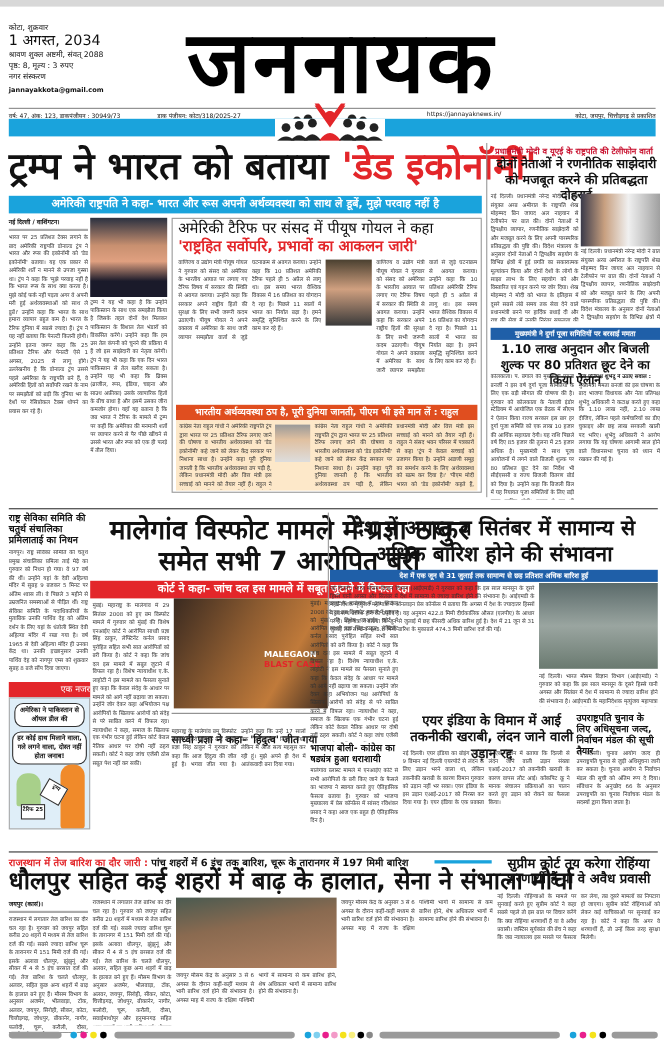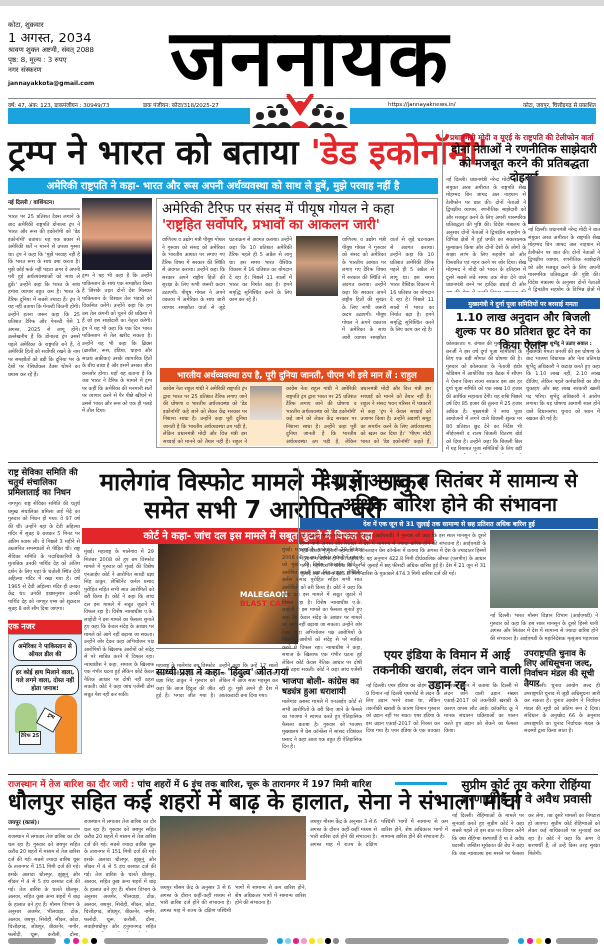--- a/index.html
+++ b/index.html
@@ -24,21 +24,21 @@
 .piyush-h2{left:162px;top:216px;width:270px;font-size:13.5px;font-weight:bold;color:#e3262a;line-height:16px;white-space:nowrap}
 .rahul-bar{left:160px;top:368px;width:274px;height:14px;background:#e04e1f;color:#fff;font-weight:bold;font-size:8.5px;line-height:14px;text-align:center;white-space:nowrap;overflow:hidden}
 .rahul-box{left:160px;top:382px;width:274px;height:64px;background:#fde8c9}
 .rt-kicker{left:450px;top:132px;width:150px;font-size:7.5px;font-weight:bold;color:#c8102e;white-space:nowrap}
 .rt-head{left:448px;top:142px;width:152px;font-size:11.5px;font-weight:bold;line-height:14px;text-align:center}
 .mamta-bar{left:446px;top:298px;width:154px;height:11px;background:#1f5fa8;color:#fff;font-size:6.2px;font-weight:bold;line-height:11px;text-align:center;white-space:nowrap;overflow:hidden}
 .mamta-head{left:446px;top:311px;width:154px;font-size:11px;font-weight:bold;line-height:14px;text-align:center}
 .rss-head{left:8px;top:467px;width:72px;font-size:8.5px;font-weight:bold;line-height:10px}
 .mal-head{left:88px;top:468px;width:350px;font-size:24px;font-weight:bold;line-height:28px;text-align:center;white-space:nowrap}
 .mal-bar{left:82px;top:528px;width:352px;height:16px;background:#e3262a;color:#fff;font-size:10px;font-weight:bold;line-height:16px;text-align:center;white-space:nowrap;overflow:hidden}
-.ek-nazar{left:8px;top:620px;width:74px;height:14px;background:#e3262a;color:#fff;font-size:8px;font-weight:bold;text-align:left;line-height:14px}
+.ek-nazar{left:8px;top:620px;width:74px;height:14px;background:#e3262a;color:#fff;font-size:8px;font-weight:normal;text-align:right;line-height:14px}
 .cartoon{left:8px;top:634px;width:74px;height:120px;background:#dfeef8;border:1px solid #aaa}
 .bubble{position:absolute;background:#fff;border:1px solid #333;border-radius:8px;font-size:6px;font-weight:bold;text-align:center;line-height:8px;padding:2px}
 .pragya-photo{left:158px;top:544px;width:140px;height:100px;background:linear-gradient(120deg,#3a2a20,#8a5a30 40%,#c07a3a 70%,#3a2a20)}
 .malegaon-tag{left:240px;top:590px;color:#fff;font-weight:bold;font-size:7.5px;line-height:9px}
 .malegaon-tag .r{color:#e3262a}
 .sadhvi-head{left:156px;top:648px;width:140px;font-size:9.5px;font-weight:bold;white-space:nowrap;border-top:1px solid #888;padding-top:16px}
 .bjp-head{left:282px;top:676px;width:80px;font-size:8.5px;font-weight:bold;line-height:10px}
 .rain-h{left:300px;top:468px;width:298px;font-size:19px;font-weight:bold;line-height:24px;text-align:center;white-space:nowrap}
 .rain-bar{left:300px;top:518px;width:298px;height:11px;background:#1f5fa8;color:#fff;font-size:6.2px;font-weight:bold;line-height:11px;text-align:center;white-space:nowrap;overflow:hidden}
 .rain-photo{left:490px;top:530px;width:108px;height:78px;background:linear-gradient(180deg,#5a6a6a,#9aa5a0 50%,#6a7a70)}

